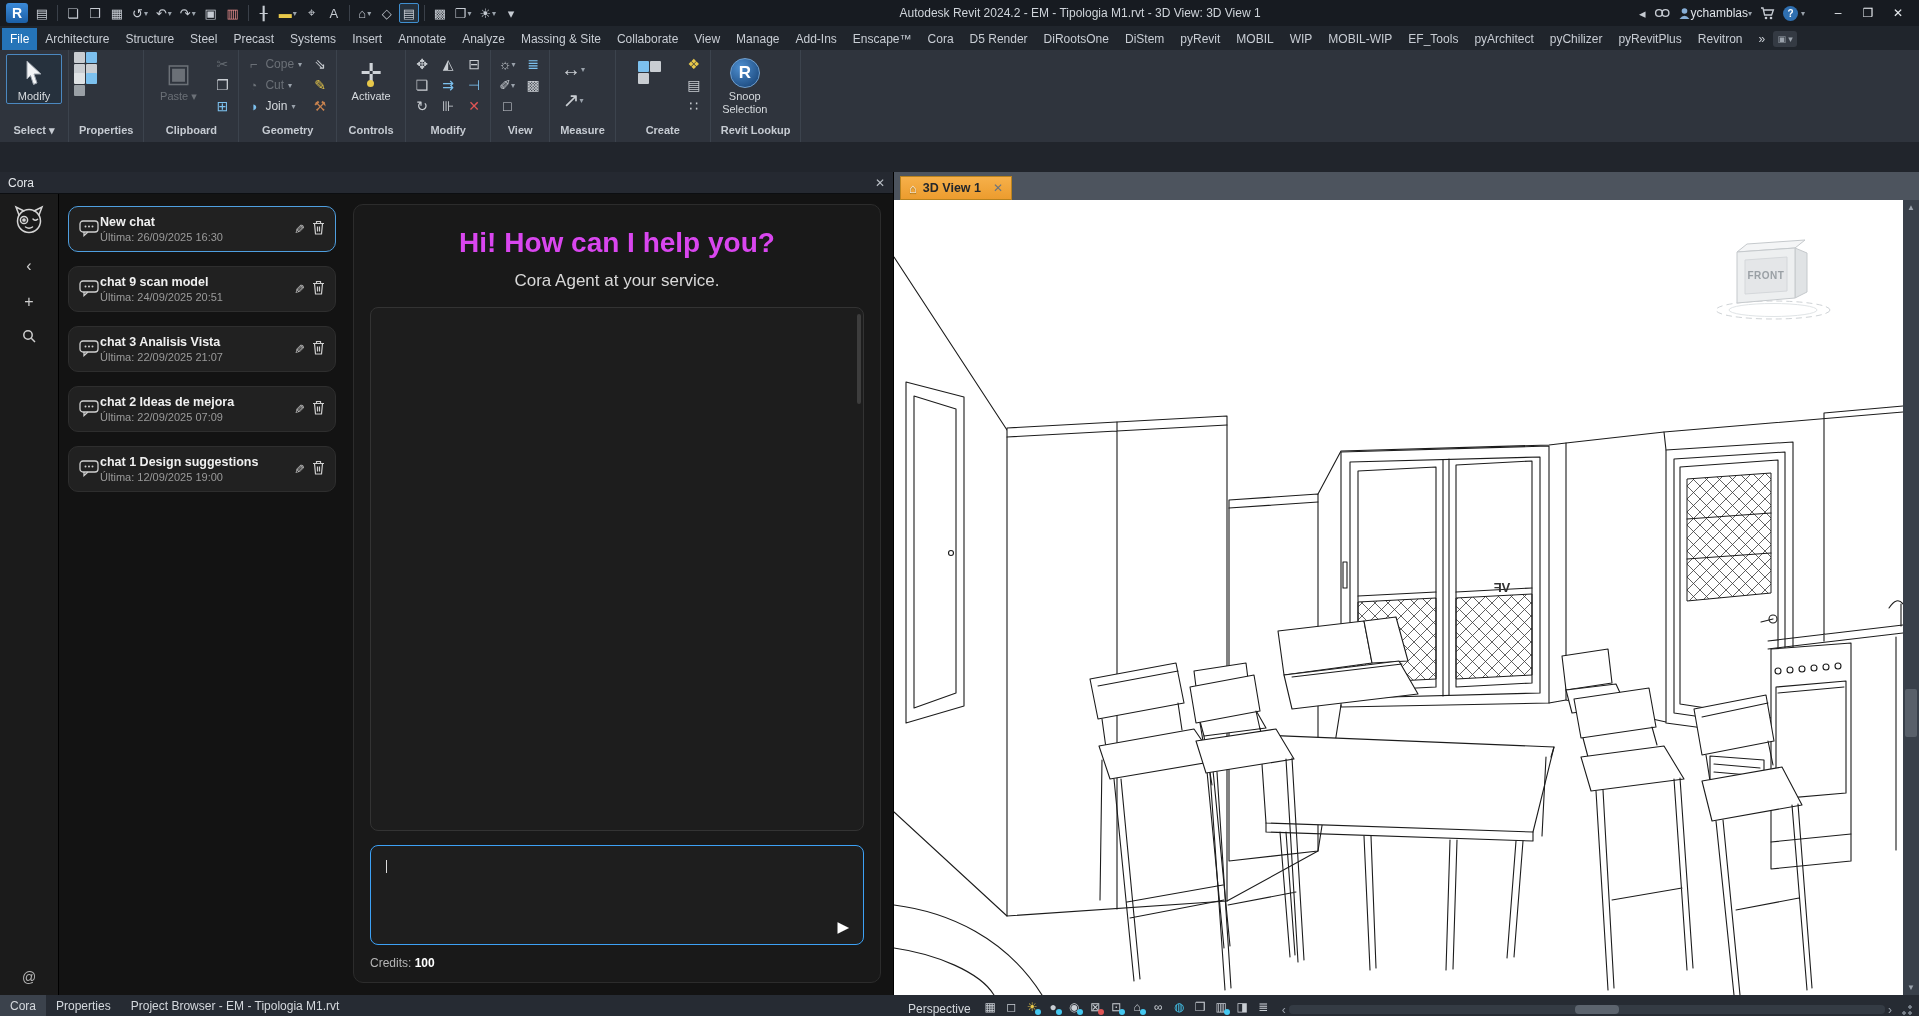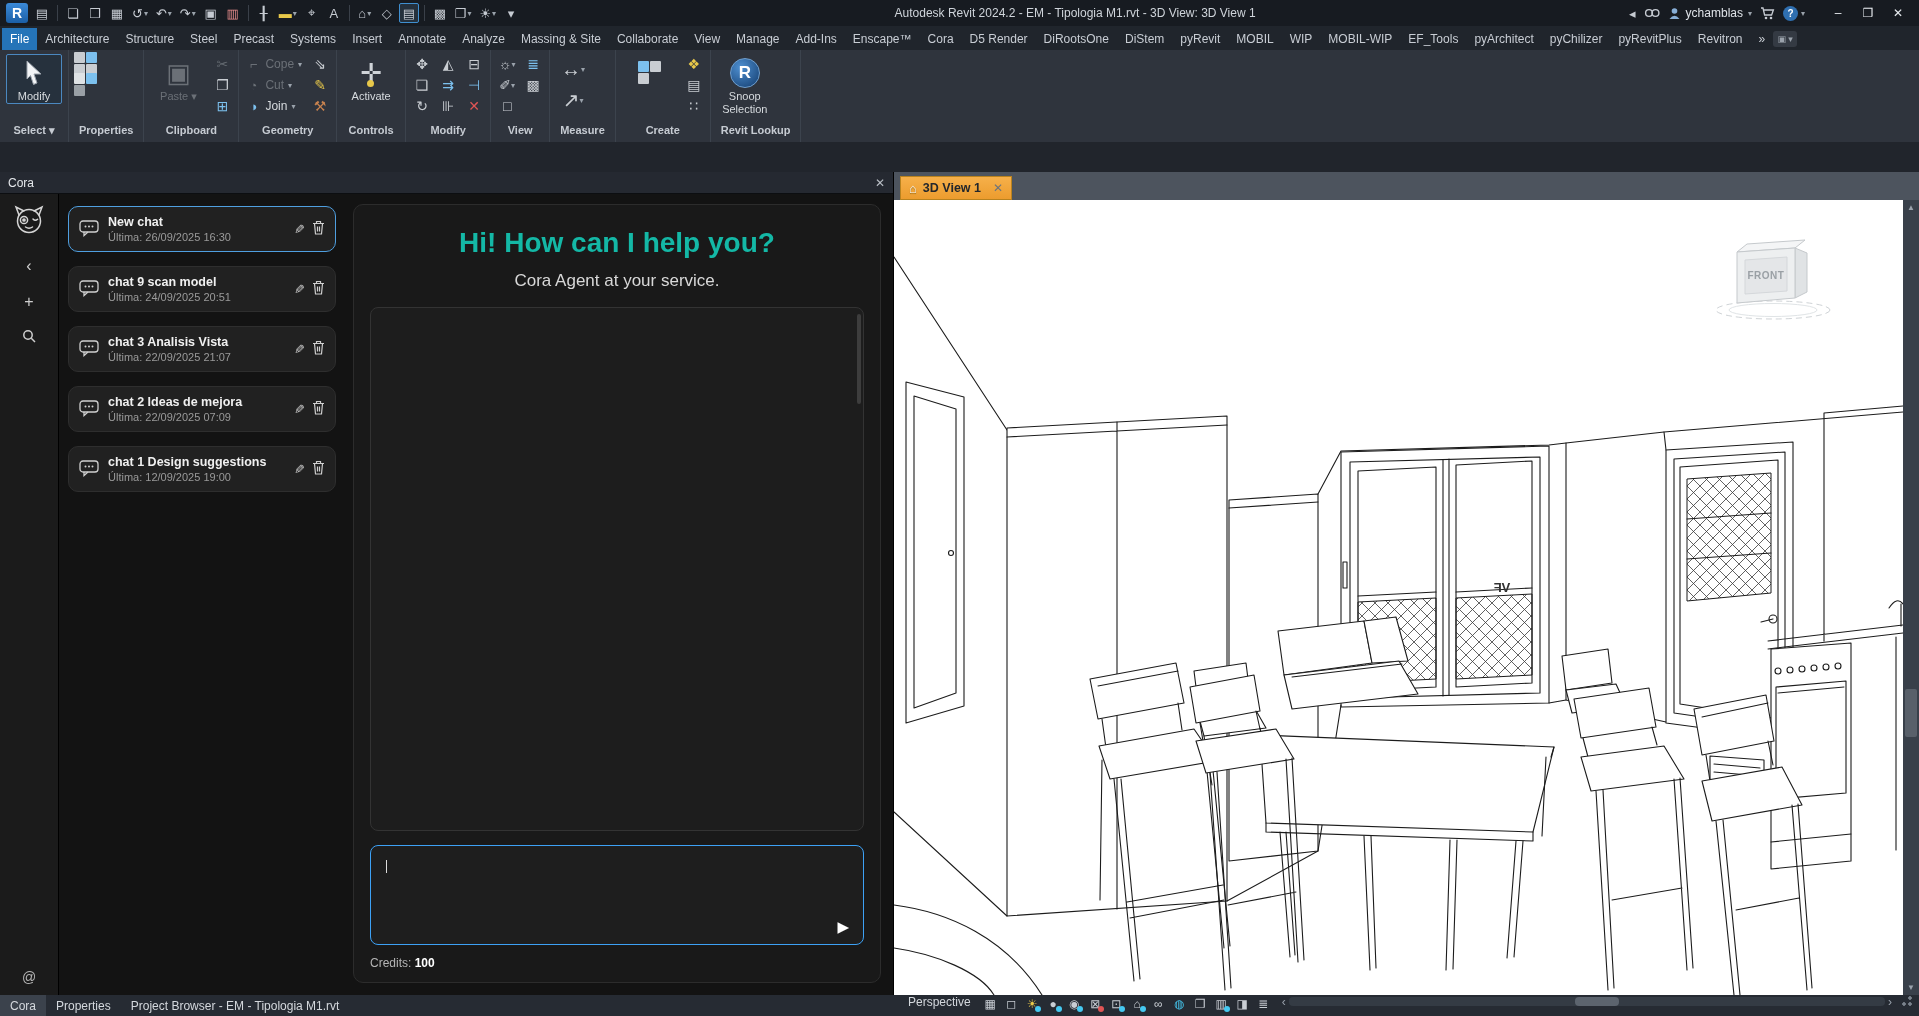--- a/index.html
+++ b/index.html
@@ -13,21 +13,21 @@
     color:#fff; font-weight:bold; font-size:14px; display:flex; align-items:center; justify-content:center; }
   .qat { display:flex; align-items:center; gap:2px; }
   .qat-btn { height:20px; min-width:20px; padding:0 2px; display:flex; align-items:center; justify-content:center;
     color:#c6cbd2; font-size:13px; border:1px solid transparent; border-radius:2px; cursor:default; }
   .qat-btn.hl { border-color:#3f8fd0; background:#25313d; }
   .qat-btn .ch { font-size:8px; color:#9aa2ab; margin-left:1px; }
   .qat-sep { width:1px; height:16px; background:#3a4049; margin:0 3px; }
   .tb-title { flex:1; text-align:center; color:#cfd4da; font-size:12px; white-space:nowrap; overflow:hidden; }
   .tb-right { display:flex; align-items:center; gap:8px; }
   .tb-ic { color:#c6cbd2; font-size:13px; display:flex; align-items:center; gap:3px; }
-  .tb-user { display:flex; align-items:center; gap:5px; color:#dfe3e8; }
+  .tb-user { display:flex; align-items:center; color:#dfe3e8; }
   .helpc { width:15px; height:15px; border-radius:50%; background:#2f6fb0; color:#fff; font-size:10px; font-weight:bold;
     display:flex; align-items:center; justify-content:center; }
   .winbtns { display:flex; margin-left:10px; }
   .winbtn { width:30px; height:22px; display:flex; align-items:center; justify-content:center; color:#e8ecf0; font-size:12px; }
 
   
   .tabrow { height:24px; background:#20252c; display:flex; align-items:flex-end; padding:0 2px; flex:0 0 auto; }
   .rtab { padding:4px 8px; font-size:12px; color:#c8cdd4; white-space:nowrap; cursor:default; }
   .rtab.active { background:#2574b8; color:#fff; }
   .tab-ov { margin-left:4px; color:#c8cdd4; font-size:12px; padding:4px 4px; }
@@ -68,31 +68,31 @@
   .cora-panel { width:894px; display:flex; flex-direction:column; background:#131313; border-right:1px solid #000; }
   .cora-title { height:22px; background:#252931; display:flex; align-items:center; padding:0 8px; color:#e4e7ea; font-size:12px;
     border-bottom:1px solid #0c0e11; flex:0 0 auto; }
   .cora-title .x { margin-left:auto; color:#b9bec5; font-size:12px; }
   .cora-body { flex:1; display:flex; min-height:0; }
   .cora-strip { width:59px; background:#1b1b1b; display:flex; flex-direction:column; align-items:center; padding:10px 0;
     gap:18px; border-right:1px solid #000; }
   .strip-btn { color:#cfcfcf; font-size:16px; }
   .strip-at { margin-top:auto; color:#b5b5b5; font-size:14px; }
   .chatlist { width:286px; padding:12px 9px; display:flex; flex-direction:column; gap:14px; overflow:hidden; }
-  .chat-item { background:#212121; border:1px solid #2e2e2e; border-radius:10px; padding:8px 10px; display:flex; align-items:center; gap:9px; }
+  .chat-item { background:#212121; border:1px solid #2e2e2e; border-radius:10px; padding:8px 10px; display:flex; align-items:center; gap:1px; }
   .chat-item.selected { border-color:#4f9fe0; }
   .chat-texts { flex:1; min-width:0; }
   .chat-title { color:#f0f0f0; font-weight:bold; font-size:12.5px; white-space:nowrap; }
   .chat-sub { color:#9a9a9a; font-size:11px; margin-top:2px; white-space:nowrap; }
   .chat-act { display:flex; gap:7px; align-items:center; color:#cfcfcf; }
   .pencil { font-size:13px; display:inline-block; transform:scaleX(-1); }
 
   .cora-main { flex:1; margin:10px 12px 12px 8px; background:#191919; border:1px solid #2c2c2c; border-radius:10px;
     display:flex; flex-direction:column; padding:14px 16px 12px; min-height:0; }
-  .greet { text-align:center; color:#14b8a6; font-size:28px; font-weight:800; margin-top:8px; }
+  .greet { text-align:center; color:#d946ef; font-size:28px; font-weight:800; margin-top:8px; }
   .tagline { text-align:center; color:#d8d8d8; font-size:17px; margin-top:12px; }
   .msgbox { flex:1; margin-top:16px; background:#1d1d1d; border:1px solid #333; border-radius:8px; position:relative; min-height:0; }
   .msg-thumb { position:absolute; right:2px; top:6px; width:4px; height:90px; background:#3d3d3d; border-radius:2px; }
   .inputbox { height:100px; margin-top:14px; background:#1e1e1e; border:1px solid #3da1f5; border-radius:8px; position:relative;
     padding:12px 14px; font-family:"DejaVu Sans Mono", monospace; font-size:12.5px; color:#e8e8e8; line-height:1.5; }
   .inputtext { white-space:pre-wrap; display:inline; }
   .caret { display:inline-block; width:1px; height:13px; background:#dcdcdc; vertical-align:-2px; margin-left:1px; animation:blink 1s steps(1) infinite; }
   @keyframes blink { 50% { opacity:0; } }
   .sendbtn { position:absolute; right:14px; bottom:8px; color:#fff; font-size:15px; background:none; border:none; }
   .modelsel { height:29px; margin-top:12px; background:#222; border:1px solid #3a3a3a; border-radius:7px; display:flex;
@@ -117,21 +117,21 @@
   .vscroll { width:16px; background:#39404a; display:flex; flex-direction:column; align-items:center; }
   .vs-arrow { height:15px; color:#9aa2ac; font-size:8px; display:flex; align-items:center; }
   .vs-track { flex:1; width:100%; position:relative; }
   .vs-thumb { position:absolute; left:2px; width:12px; height:48px; top:62%; background:#59606a; border-radius:2px; }
 
   
   .statusbar { height:21px; background:#262b33; display:flex; align-items:center; flex:0 0 auto; font-size:12px; }
   .sb-left { width:894px; display:flex; align-items:center; height:100%; flex:0 0 auto; }
   .sb-chip { padding:0 10px; height:100%; display:flex; align-items:center; color:#d4d8dd; white-space:nowrap; }
   .sb-chip.active { background:#3b424c; }
-  .sb-right { flex:1; display:flex; align-items:flex-start; height:100%; padding:0 4px; gap:2px; min-width:0; }
+  .sb-right { flex:1; display:flex; align-items:flex-end; height:100%; padding:0 4px; gap:2px; min-width:0; }
   .sb-persp { padding:0 8px 0 10px; color:#d4d8dd; white-space:nowrap; }
   .vc-icon { width:19px; height:18px; position:relative; display:flex; align-items:center; justify-content:center;
     color:#c9ced4; font-size:12px; }
   .vc-dot { position:absolute; right:1px; bottom:1px; width:6px; height:6px; border-radius:50%; }
   .hscroll { flex:1; height:13px; display:flex; align-items:center; margin:0 4px; min-width:40px; }
   .hs-arrow { color:#9aa2ac; font-size:12px; padding:0 3px; }
   .hs-track { flex:1; height:9px; background:#343b44; border-radius:4px; position:relative; }
   .hs-thumb { position:absolute; left:48%; width:44px; height:9px; background:#5c646e; border-radius:4px; }
   .grip { width:12px; height:12px; margin-right:2px; background:
     radial-gradient(circle 1.5px at 9px 3px,#7a828c 1.5px,transparent 2px),

